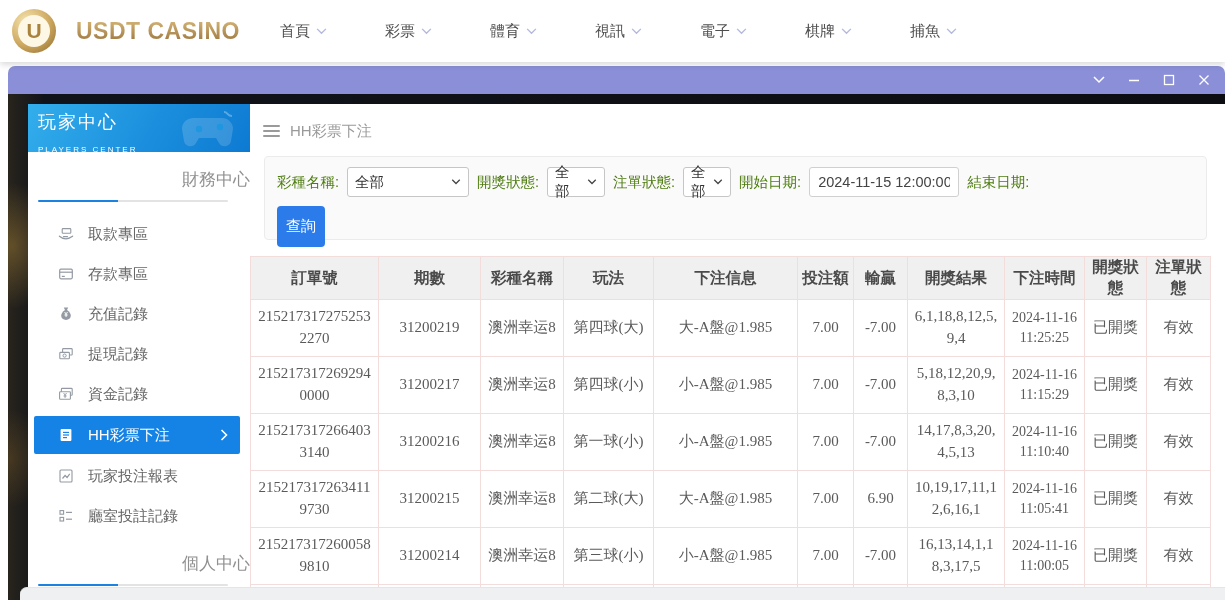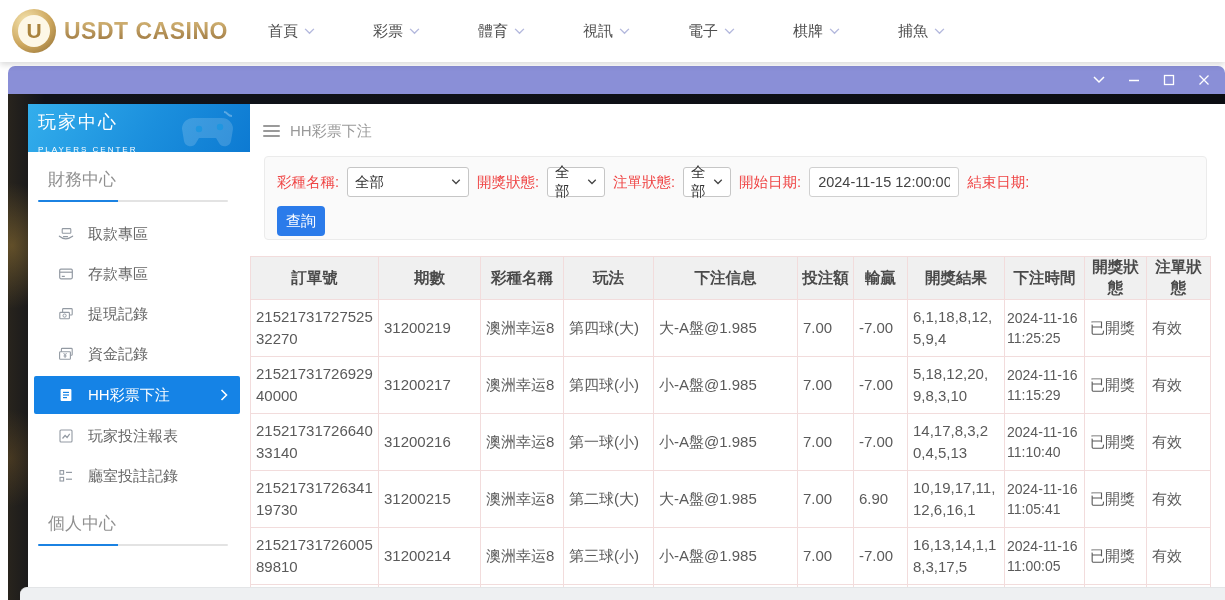--- a/index.html
+++ b/index.html
@@ -10,21 +10,21 @@
   
   .top-bar { position:absolute; left:0; top:0; width:1225px; height:62px; background:#fff;
     display:flex; align-items:center; box-shadow:0 3px 6px rgba(0,0,0,.14); z-index:3; padding-left:12px; }
   .brand { display:flex; align-items:center; }
   .logo-ring { width:44px; height:44px; border-radius:50%;
     background:radial-gradient(circle at 32% 28%, #f4e3ae, #cda75e 55%, #8a682e);
     display:flex; align-items:center; justify-content:center; }
   .logo-inner { width:32px; height:32px; border-radius:50%; background:#fdf7e6;
     display:flex; align-items:center; justify-content:center;
     color:#a9833d; font-weight:bold; font-size:21px; }
-  .brand-text { margin-left:8px; font-size:23px; font-weight:bold; letter-spacing:.5px;
+  .brand-text { margin-left:20px; font-size:23px; font-weight:bold; letter-spacing:.5px;
     background:linear-gradient(180deg,#d9ba7a,#96703a); -webkit-background-clip:text;
     background-clip:text; color:transparent; }
   .main-nav { display:flex; margin-left:40px; gap:58px; }
   .nav-item { display:flex; align-items:center; gap:6px; font-size:15px; color:#4e4e4e; cursor:pointer; }
 
   
   .app-window { position:absolute; left:8px; top:66px; right:0; bottom:0;
     border-radius:7px 7px 0 0; overflow:hidden; z-index:2; }
   .title-bar { height:28px; background:#8a8fd7; display:flex; align-items:center;
     justify-content:flex-end; gap:23px; padding-right:15px; }
@@ -37,54 +37,54 @@
   .inner-panel { position:absolute; left:20px; top:10px; right:0; bottom:0;
     display:flex; background:#fff; }
 
   
   .sidebar { width:222px; flex:none; background:#fff; position:relative; }
   .sidebar-header { height:48px; position:relative; overflow:hidden; color:#fff;
     background:linear-gradient(120deg,#33aeec 0%, #1b8fdd 55%, #0d7ad2 100%); padding:6px 0 0 10px; }
   .sidebar-header .t1 { font-size:18px; letter-spacing:2px; }
   .sidebar-header .t2 { font-size:8px; letter-spacing:2px; margin-top:11px; }
   .sidebar-watermark { position:absolute; right:10px; top:4px; }
-  .section-title { margin:16px 0 0 20px; font-size:17px; color:#909090; }
+  .section-title { margin:16px 0 0 10px; font-size:17px; color:#909090;text-align:right; }
   .section-line { height:2px; width:190px; margin:9px 0 12px 10px; border-radius:1px;
     background:linear-gradient(90deg,#1b82e2 0 80px, #e3e3e3 80px); }
   .menu-item { display:flex; align-items:center; height:40px; padding-left:30px; gap:14px;
     font-size:15px; color:#666; cursor:pointer; position:relative; }
   .menu-item .mi-icon { color:#939aa3; display:flex; align-items:center; }
   .menu-item.active { background:#1583e6; color:#fff; margin:2px 10px 2px 6px;
     padding-left:24px; height:38px; border-radius:2px; }
   .menu-item.active .mi-icon { color:#fff; }
   .trail-chevron { position:absolute; right:12px; color:#fff; display:flex; align-items:center; }
 
   
   .main { flex:1; background:#fff; position:relative; overflow:hidden; }
   .content-header { height:46px; display:flex; align-items:center; padding-left:13px; margin-top:4px; }
   .hamburger { width:17px; display:flex; flex-direction:column; gap:3px; cursor:pointer; }
   .hamburger i { display:block; height:2px; background:#9a9a9a; border-radius:1px; }
   .page-title { margin-left:10px; font-size:15px; color:#9a9a9a; }
 
   .filter-panel { margin:2px 18px 0 14px; height:84px; background:#fafafa;
     border:1px solid #ebebeb; border-radius:4px; padding:10px 12px 0 12px; }
   .filter-row { display:flex; align-items:center; gap:8px; flex-wrap:nowrap; }
-  .f-label { font-size:14.5px; color:#ef4444; white-space:nowrap; }
+  .f-label { font-size:14.5px; color:#4d7c0f; white-space:nowrap; }
   .f-select { height:30px; border:1px solid #c6c6c6; border-radius:3px; background:#fff;
     display:inline-flex; align-items:center; justify-content:space-between;
     padding:0 7px; font-size:14.5px; color:#333; cursor:pointer; }
   .f-select.w1{ width:122px; } .f-select.w2{ width:58px; } .f-select.w3{ width:48px; }
   .f-input { height:30px; width:150px; border:1px solid #d0d0d0; border-radius:3px;
     padding:0 8px; font-size:14.5px; color:#444; font-family:inherit; background:#fff; }
-  .search-btn { margin-top:9px; width:48px; height:30px; background:#2b7bea; color:#fff;
+  .search-btn { margin-top:9px; width:48px; height:41px; background:#2b7bea; color:#fff;
     border:none; border-radius:4px; font-size:15px; cursor:pointer; font-family:inherit; }
 
   
   table.bets { border-collapse:collapse; table-layout:fixed; width:960px; margin-top:16px;
-    color:#5a5a5a; }
+    text-align:center; color:#5a5a5a;font-family:Liberation Serif, serif; }
   table.bets th { background:#f0f0f0; border:1px solid #f2dcdc; font-weight:bold;
     color:#4a4a4a; height:40px; font-size:15.5px; padding:0 2px; }
   table.bets td { border:1px solid #f2dcdc; height:57px; padding:2px 5px;
     font-size:15px; line-height:1.45; word-break:break-all; }
   table.bets td.c8 { font-size:14px; padding:2px 2px; }
   table.bets tr.stub td { height:12px; border-bottom:none; }
 
   
   .h-scrollbar { position:absolute; left:12px; right:0; bottom:0; height:13px;
     background:#eef0f2; border-top:1px solid #e3e5e7; border-radius:7px 0 0 0; z-index:6; }
@@ -213,20 +213,30 @@
             </div>
             <div class="menu-item">
               <span class="mi-icon">
                 <svg viewBox="0 0 16 16" width="16" height="16">
                   <rect x="1.7" y="3.2" width="12.6" height="9.6" rx="1.2" fill="none" stroke="currentColor" stroke-width="1.2"></rect>
                   <line x1="1.7" y1="6.2" x2="14.3" y2="6.2" stroke="currentColor" stroke-width="1.2"></line>
                   <line x1="3.8" y1="10.4" x2="6.8" y2="10.4" stroke="currentColor" stroke-width="1.2"></line>
                 </svg>
               </span>
               <span>存款專區</span>
+            </div>
+            <div class="menu-item">
+              <span class="mi-icon">
+                <svg viewBox="0 0 16 16" width="16" height="16">
+                  <path d="M5.8 1.6h4.4L9 3.9H7z" fill="currentColor"></path>
+                  <path d="M7 3.9C4.6 5.6 3.2 7.6 3.2 9.8c0 2.6 2.1 4.1 4.8 4.1s4.8-1.5 4.8-4.1C12.8 7.6 11.4 5.6 9 3.9z" fill="currentColor"></path>
+                  <text x="8" y="11.4" font-size="6.5" fill="#ffffff" text-anchor="middle" font-weight="bold">¥</text>
+                </svg>
+              </span>
+              <span>充值記錄</span>
             </div>
             <div class="menu-item">
               <span class="mi-icon">
                 <svg viewBox="0 0 16 16" width="16" height="16">
                   <rect x="4.6" y="2.6" width="9.6" height="6.4" rx="0.8" fill="none" stroke="currentColor" stroke-width="1.1"></rect>
                   <rect x="1.8" y="6.4" width="9.6" height="6.4" rx="0.8" fill="#ffffff" stroke="currentColor" stroke-width="1.1"></rect>
                   <circle cx="6.6" cy="9.6" r="1.6" fill="none" stroke="currentColor" stroke-width="1"></circle>
                 </svg>
               </span>
               <span>提現記錄</span>

